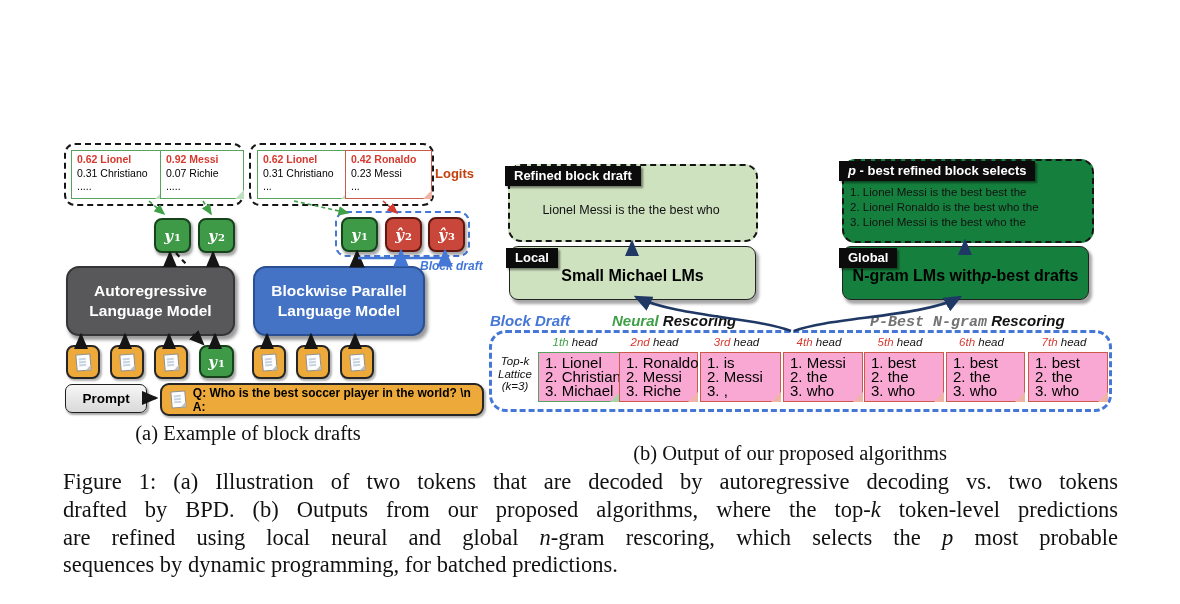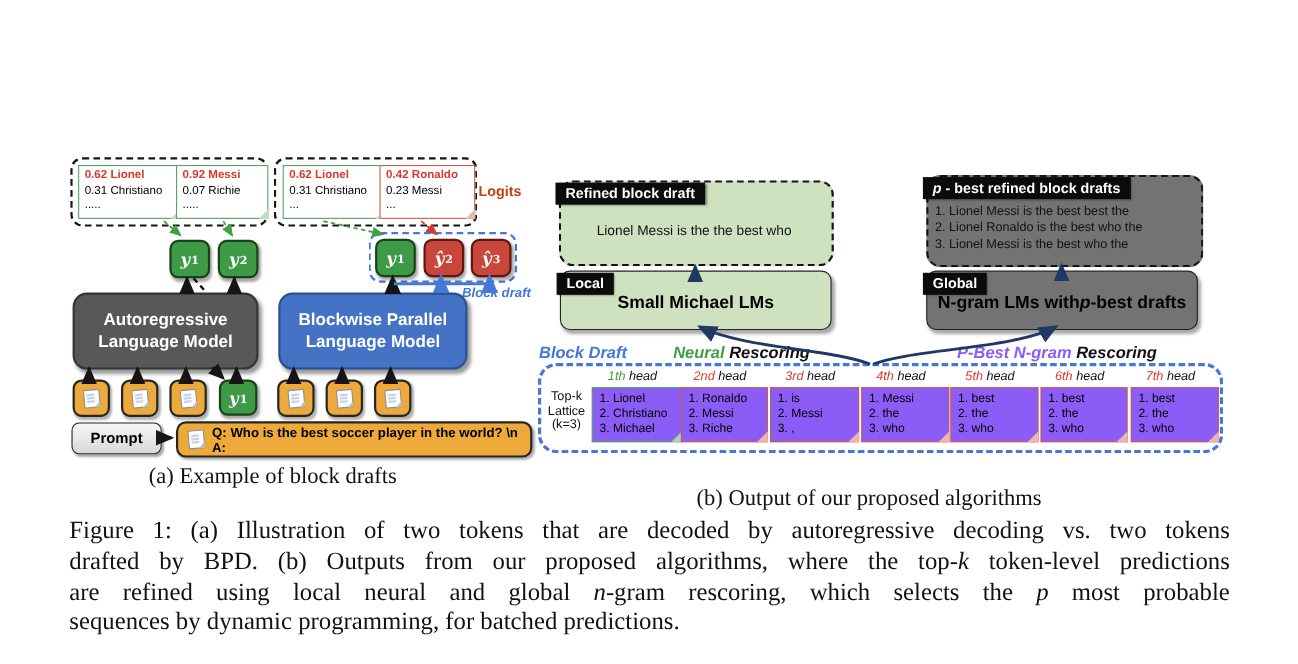--- a/index.html
+++ b/index.html
@@ -54,42 +54,42 @@
   .promptbar{position:absolute;background:#edaa3a;border:2px solid #262626;border-radius:9px;
              display:flex;align-items:center;gap:7px;padding-left:9px;
              font-weight:bold;font-size:12px;box-shadow:1.5px 2px 2px rgba(0,0,0,.3);}
 
   
   .lbl-bold{position:absolute;font-weight:bold;font-size:13px;color:#c2410c;}
   .lbl-blue{position:absolute;font-weight:bold;font-style:italic;font-size:12px;color:#4577d6;white-space:nowrap;}
   .row-lbl{position:absolute;font-weight:bold;font-style:italic;font-size:15px;white-space:nowrap;color:#111;}
   .row-lbl .c-blue{color:#4577d6;}
   .row-lbl .c-green{color:#3fa047;}
-  .row-lbl .c-yellow{color:#8b5cf6;}
+  .row-lbl .c-yellow{color:#737373;font-family:Liberation Mono, monospace;}
 
   
   .bigdash{position:absolute;border:2.6px dashed #141414;border-radius:13px;}
   .bigbox{position:absolute;border:1.7px solid #222;border-radius:9px;
           display:flex;align-items:center;justify-content:center;font-weight:bold;font-size:16px;
           box-shadow:2.5px 3.5px 3px rgba(0,0,0,.35);}
   .fill-green{background:#cfe2c0;}
-  .fill-cream{background:#737373;}
+  .fill-cream{background:#15803d;}
   .chip{position:absolute;background:#0b0b0b;color:#fff;font-weight:bold;font-size:13px;
         padding:2px 9px 3px 9px;white-space:nowrap;box-shadow:1.5px 1.5px 2px rgba(0,0,0,.45);}
   .ctext{position:absolute;font-size:12.5px;color:#111;text-align:center;}
   .clist{position:absolute;font-size:11.5px;line-height:14.8px;color:#111;white-space:nowrap;}
 
   
   .lattice{position:absolute;border:3px dashed #4577d6;border-radius:17px;}
-  .latlbl{position:absolute;font-size:11.5px;line-height:12.5px;text-align:center;color:#111;}
+  .latlbl{position:absolute;font-style:italic;font-size:11.5px;line-height:12.5px;text-align:center;color:#111;}
   .headlbl{position:absolute;top:336px;font-size:11.5px;font-style:italic;text-align:center;white-space:nowrap;color:#111;}
   .headlbl .ord{font-weight:normal;}
   .headlbl .ord.g{color:#3fa047;} .headlbl .ord.r{color:#d63a2f;}
-  .hcard{position:absolute;top:352px;height:41.5px;background:#8b5cf6;border:1.6px solid #cb5a4a;
-         font-size:11px;line-height:13.9px;padding:3px 0 3px 6px;white-space:nowrap;}
+  .hcard{position:absolute;top:352px;height:41.5px;background:#f9a8d4;border:1.6px solid #cb5a4a;
+         font-size:15px;line-height:13.9px;padding:3px 0 3px 6px;white-space:nowrap;}
   .hcard.green{border-color:#55a35c;}
   .hcard::after{content:'';position:absolute;right:-1px;bottom:-1px;width:0;height:0;
          border-bottom:10px solid #f0b3a8;border-left:10px solid transparent;}
   .hcard.green::after{border-bottom-color:#a9d3aa;}
 
   
   .subcap{position:absolute;font-family:"Liberation Serif",serif;font-size:20.5px;color:#111;text-align:center;}
   #caption{position:absolute;left:63px;top:468px;width:1055px;font-family:"Liberation Serif",serif;
            font-size:22.5px;line-height:27.8px;color:#111;}
   .capline{text-align:justify;text-align-last:justify;}
@@ -193,21 +193,21 @@
     <span>Q: Who is the best soccer player in the world? \n A:</span>
   </div>
 
   <div class="subcap" style="left:78px;top:422px;width:340px">(a) Example of block drafts</div>
 
   <div class="bigdash fill-green" style="left:508px;top:164px;width:246px;height:74px"></div>
   <div class="chip" style="left:505px;top:166px">Refined block draft</div>
   <div class="ctext" style="left:508px;top:203px;width:246px">Lionel Messi is the the best who</div>
 
   <div class="bigdash fill-cream" style="left:842px;top:159px;width:248px;height:80px"></div>
-  <div class="chip" style="left:839px;top:161px"><span class="mit">p</span><span> - best refined block drafts</span></div>
+  <div class="chip" style="left:839px;top:161px"><span class="mit">p</span><span> - best refined block selects</span></div>
   <div class="clist" style="left:850px;top:185px">
     <div>1. Lionel Messi is the best best the</div>
     <div>2. Lionel Ronaldo is the best who the</div>
     <div>3. Lionel Messi is the best who the</div>
   </div>
 
   <div class="bigbox fill-green" style="left:509px;top:246px;width:245px;height:46px;padding-top:6px">
     <span>Small Michael LMs</span>
   </div>
   <div class="chip" style="left:506px;top:248px">Local</div>

